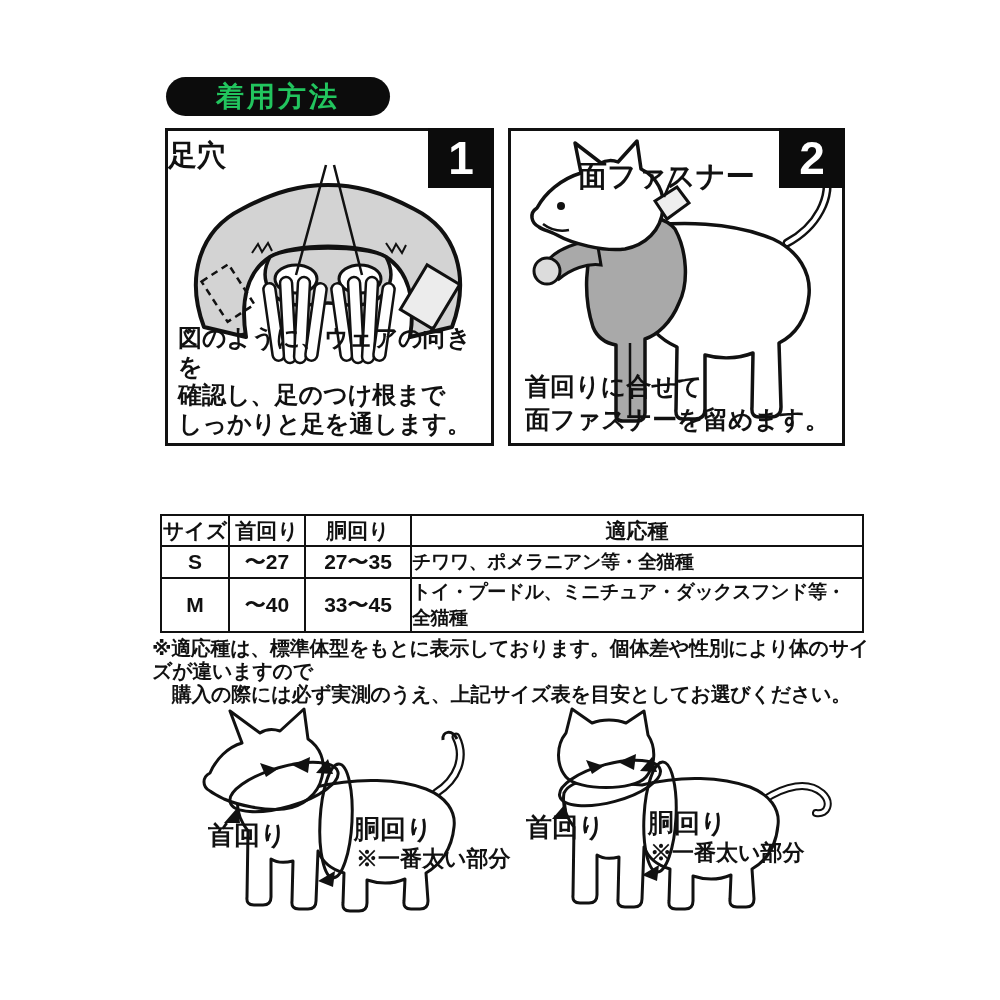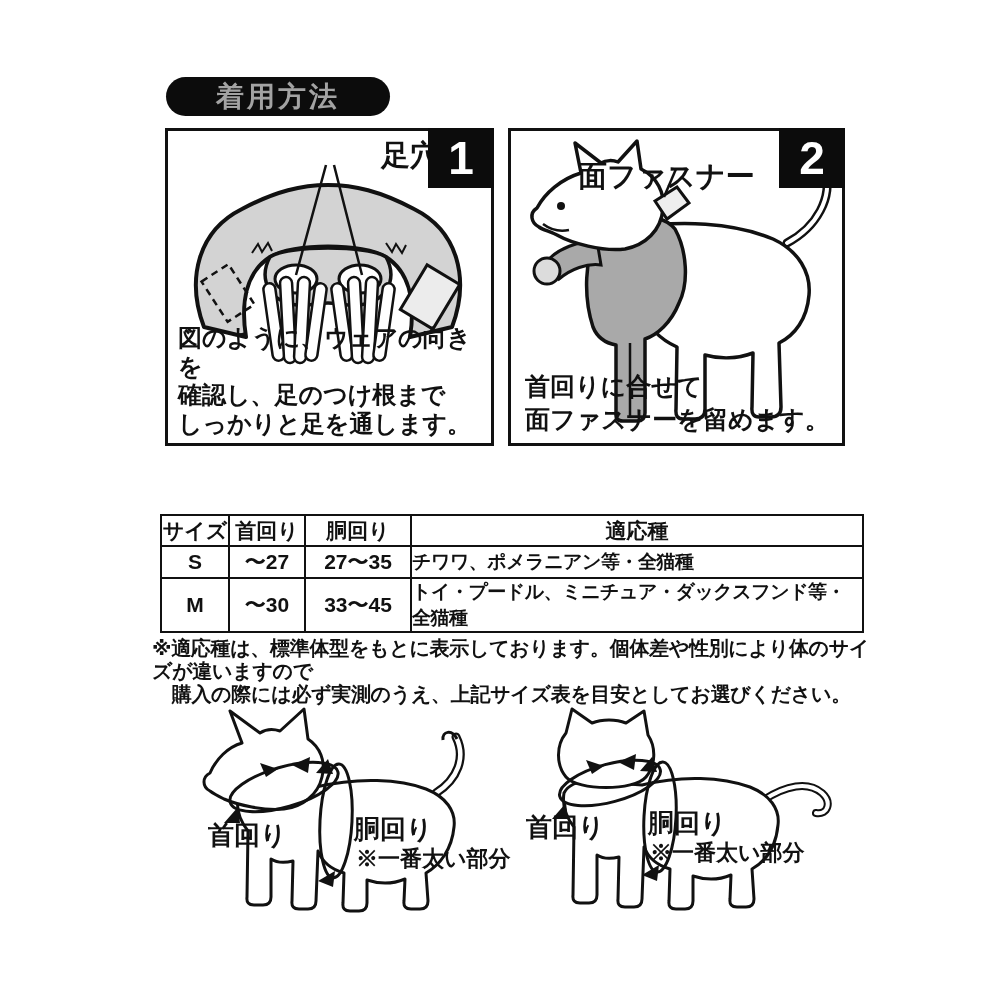--- a/index.html
+++ b/index.html
@@ -2,37 +2,37 @@
 <html><head>
 <meta charset="utf-8">
 <style>
   html,body { margin:0; padding:0; background:#fff; }
   .page {
     position:relative; width:1000px; height:1000px; background:#ffffff;
     font-family:"Liberation Sans","DejaVu Sans",sans-serif; color:#111;
     overflow:hidden;
   }
   .pill {
-    position:absolute; background:#0c0c0c; color:#a3a3a3; font-weight:bold;
+    position:absolute; background:#0c0c0c; color:#22c55e; font-weight:bold;
     display:flex; align-items:center; justify-content:center;
   }
   .header-pill { left:166px; top:77px; width:224px; height:39px; border-radius:20px; font-size:28px; letter-spacing:3px; }
   .size-pill   { left:158px; top:505px; width:160px; height:27px; border-radius:14px; font-size:20px; letter-spacing:1px; }
 
   .panel { position:absolute; top:128px; height:318px; border:3px solid #111; background:#fff; box-sizing:border-box; }
   .panel1 { left:165px; width:329px; }
   .panel2 { left:508px; width:337px; }
   .panel svg.illus { position:absolute; left:0; top:0; }
   .step-num {
     position:absolute; top:-3px; right:-3px; width:66px; height:60px;
     background:#0c0c0c; color:#fff; font-size:46px; font-weight:600;
     display:flex; align-items:center; justify-content:center; z-index:3;
   }
   .panel-label { position:absolute; font-size:29px; font-weight:600; z-index:2; color:#111; }
-  .p1-label { top:5px; left:0; right:52px; text-align:right; }
+  .p1-label { top:5px; left:0; right:67px; text-align:left; }
   .p2-label { top:4px; left:67px;margin-top:22px; }
   .caption {
     position:absolute; left:10px; bottom:5px; font-size:24px; font-weight:600;
     line-height:28.5px; white-space:pre-line; z-index:2;
   }
   .panel2 .caption { font-size:25px; line-height:33px; bottom:7px; left:14px; }
 
   table.size {
     position:absolute; left:160px; top:514px; border-collapse:collapse; table-layout:fixed;
     font-size:21px; font-weight:600;
@@ -141,21 +141,21 @@
       <th>適応種</th>
     </tr>
     <tr>
       <td>S</td>
       <td>〜27</td>
       <td>27〜35</td>
       <td class="breeds">チワワ、ポメラニアン等・全猫種</td>
     </tr>
     <tr>
       <td>M</td>
-      <td>〜30</td>
+      <td>〜40</td>
       <td>33〜45</td>
       <td class="breeds">トイ・プードル、ミニチュア・ダックスフンド等・全猫種</td>
     </tr>
   </tbody>
     </table>
 
   <div class="note">※適応種は、標準体型をもとに表示しております。個体差や性別により体のサイズが違いますので
 　購入の際には必ず実測のうえ、上記サイズ表を目安としてお選びください。</div>
 
   <svg class="measure-svg" style="left:180px; top:703px;" width="345" height="218" viewBox="0 0 345 218">

